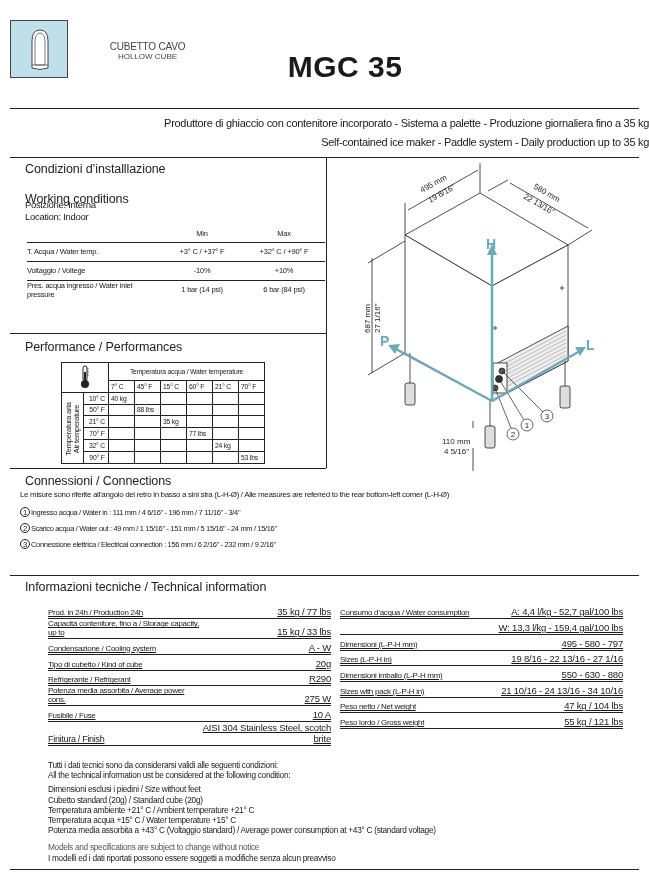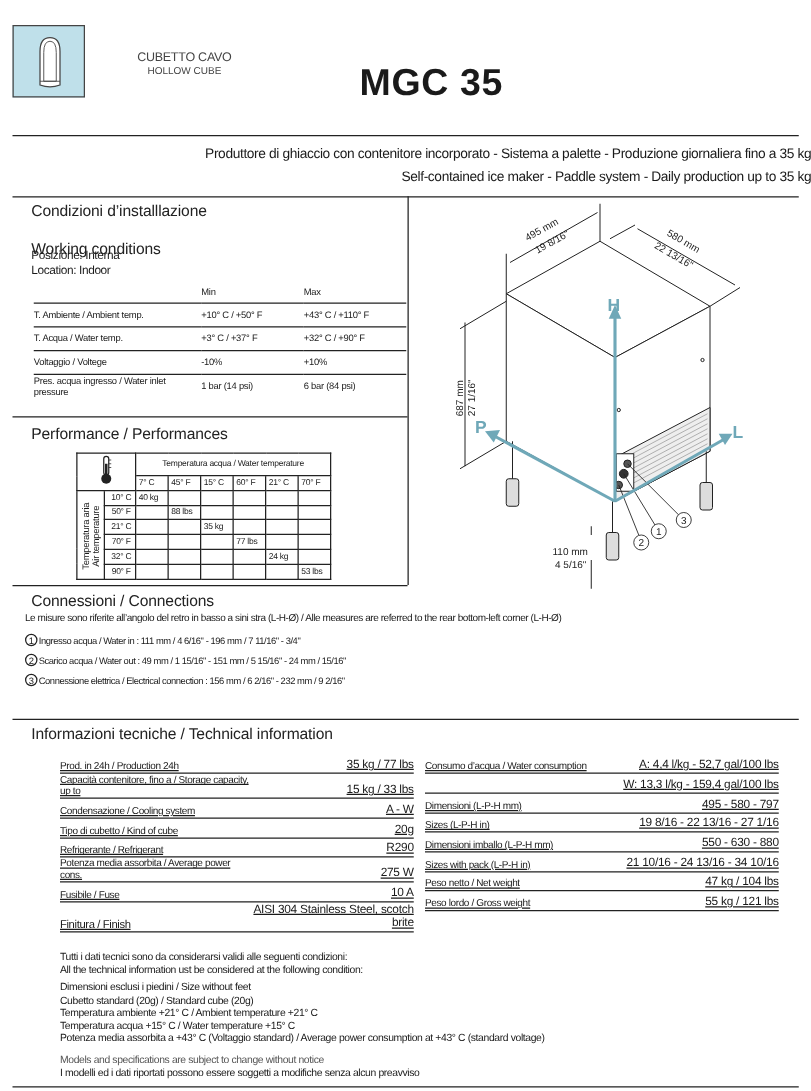--- a/index.html
+++ b/index.html
@@ -11,21 +11,21 @@
   .cube-label .l2 { font-size: 8px; }
   .model { left: 230px; top: 50px; width: 230px; text-align: center; font-size: 30px; font-weight: bold; letter-spacing: 0.5px; }
   .hr { height: 1px; background: #222; }
   .subtitle { left: 0; width: 649px; text-align: right; font-size: 11px; letter-spacing: -0.3px; }
   .sec-title { font-size: 12.5px; color: #222; letter-spacing: -0.1px; }
   .small { font-size: 9.5px; letter-spacing: -0.3px; }
   table { border-collapse: collapse; }
   .wc-table { left: 27px; top: 226px; width: 298px; font-size: 7.5px; letter-spacing: -0.2px; }
   .wc-table td { height: 19px; border-bottom: 1px solid #222; }
   .wc-table tr.head td { border-bottom: 1px solid #222; height: 16px; }
-  .wc-table td.c { text-align: left; width: 82px; }
+  .wc-table td.c { text-align: center; width: 82px; }
   .perf { left: 61px; top: 362px; font-size: 6.8px; letter-spacing: -0.2px; }
   .perf td { border: 1px solid #222; height: 11.8px; padding: 0 2px; }
   .perf td.val { width: 26px; }
   .perf td.airt { width: 25px; text-align: center; padding-left: 4px; }
   .conn { left: 20px; font-size: 7.5px; letter-spacing: -0.35px; }
   .circ { display: inline-block; width: 10px; height: 10px; border: 1px solid #222; border-radius: 50%; font-size: 7.5px; line-height: 9px; text-align: center; margin-right: 1px; }
   .tech-table { font-size: 8px; letter-spacing: -0.3px; text-decoration: underline; }
   .tech-table td { border-bottom: 1px solid #222; height: 15.7px; vertical-align: bottom; padding-bottom: 1px; }
   .tech-table td.v { text-align: right; font-size: 9.5px; letter-spacing: -0.2px; }
   .notes { left: 48px; font-size: 8.3px; letter-spacing: -0.3px; line-height: 10.2px; }
@@ -57,25 +57,20 @@
 <div class="abs sec-title" style="left:25px; top:192px;">Working conditions</div>
 <div class="abs small" style="left:25px; top:199px;">Posizione: Interna</div>
 <div class="abs small" style="left:25px; top:211px;">Location: Indoor</div>
 
 <table class="abs wc-table">
   <tbody>
       <tr class="head">
     <td></td>
     <td class="c">Min</td>
     <td class="c">Max</td>
-  </tr>
-  <tr>
-    <td>T. Ambiente /  Ambient temp.</td>
-    <td class="c">+10° C / +50° F</td>
-    <td class="c">+43° C / +110° F</td>
   </tr>
   <tr>
     <td>T. Acqua /  Water temp.</td>
     <td class="c">+3° C / +37° F</td>
     <td class="c">+32° C / +90° F</td>
   </tr>
   <tr>
     <td>Voltaggio /  Voltege</td>
     <td class="c">-10%</td>
     <td class="c">+10%</td>

